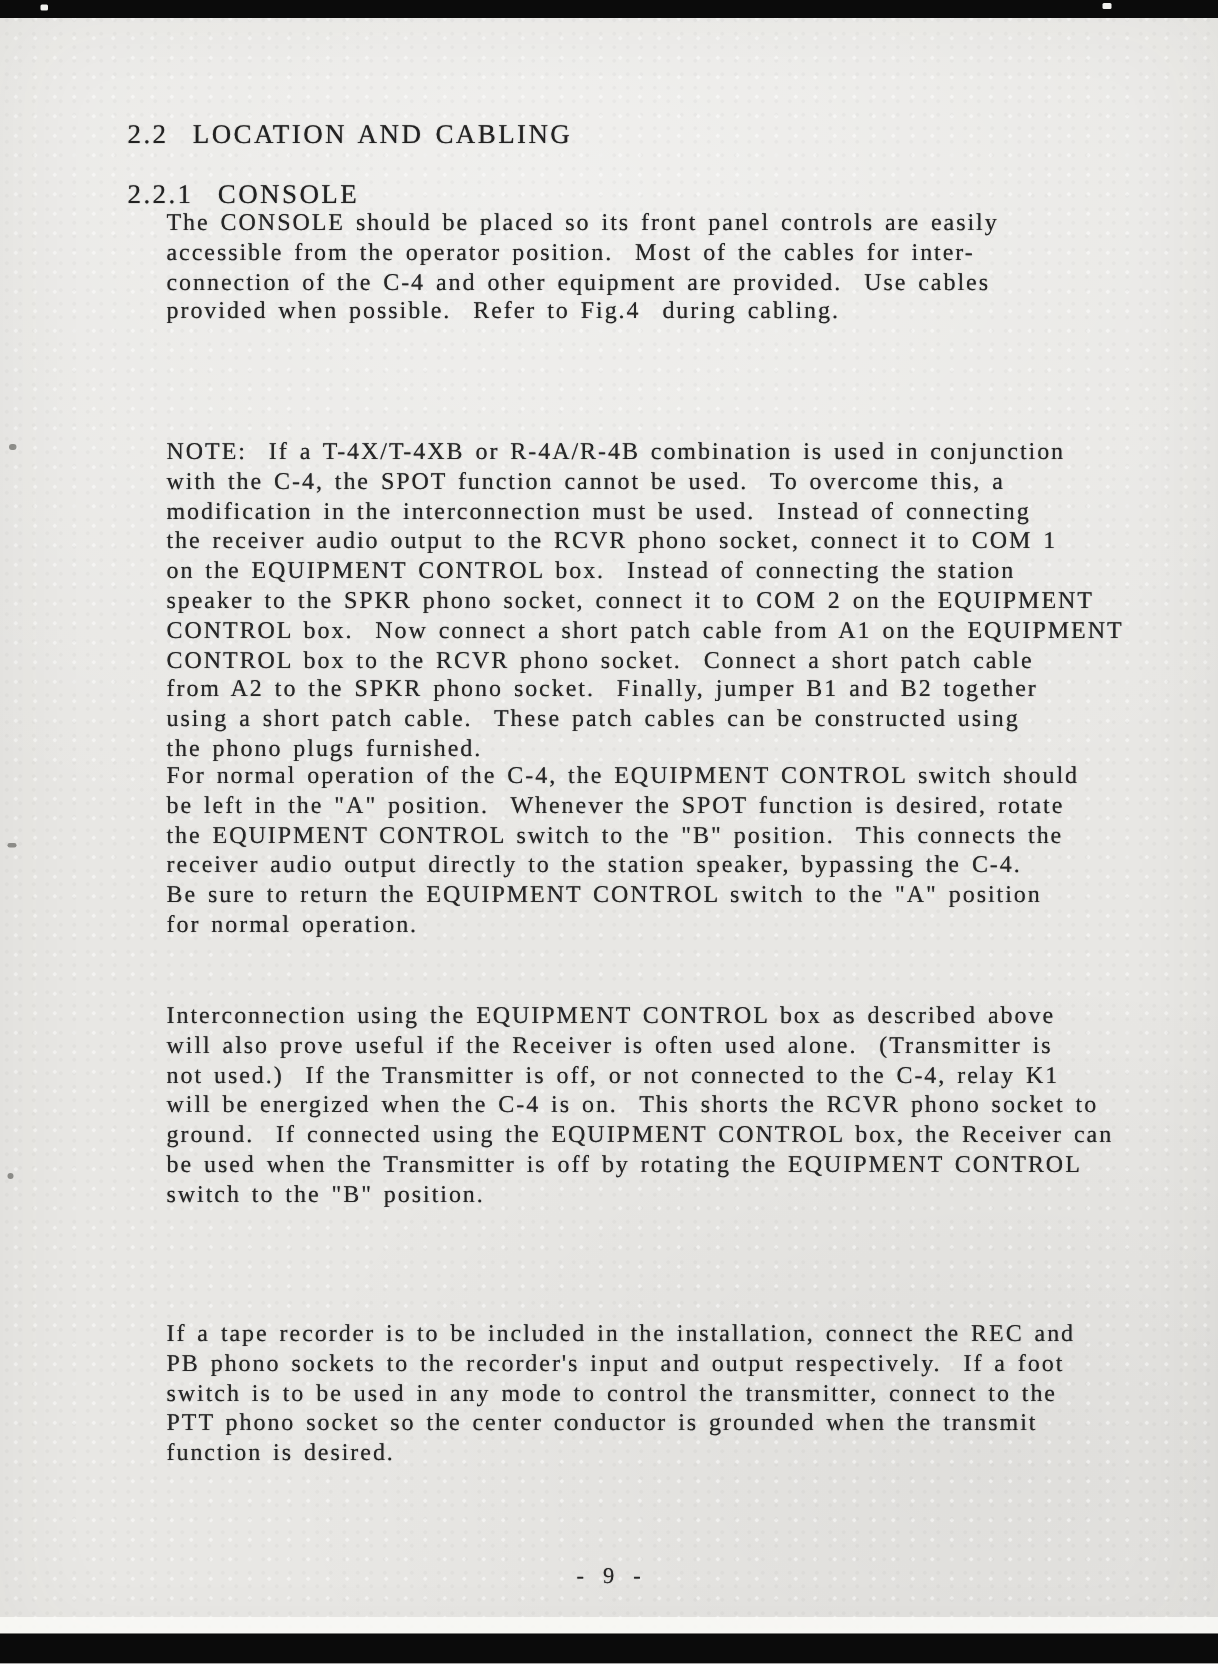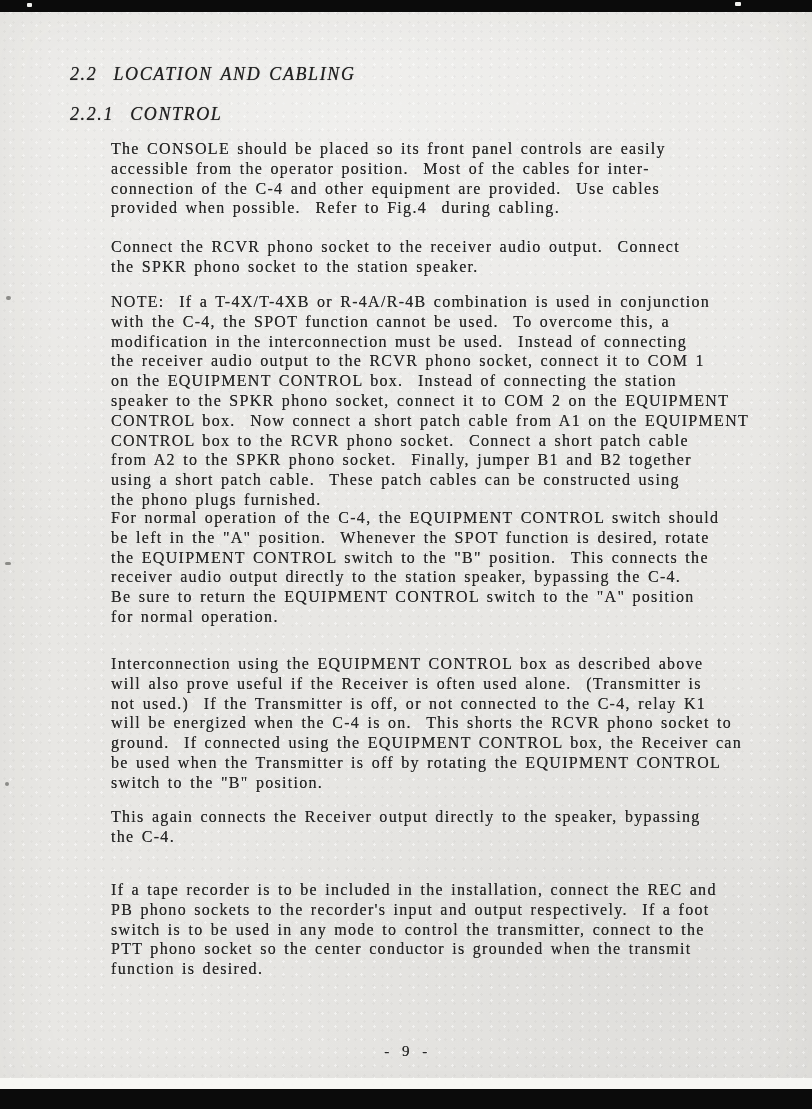--- a/index.html
+++ b/index.html
@@ -52,50 +52,49 @@
     background: #5c5c58;
     opacity: 0.65;
     border-radius: 2px;
   }
   .artifact.a1 { left: 6px; top: 296px; width: 5px; height: 4px; }
   .artifact.a2 { left: 5px; top: 562px; width: 6px; height: 3px; }
   .artifact.a3 { left: 5px; top: 782px; width: 4px; height: 4px; }
   .h1, .h2 {
     position: absolute;
     left: 70px;
-    margin: 0;
+    margin: 15px;
     font-size: 18px;
     line-height: 22px;
     font-weight: normal;
     letter-spacing: 1.6px;
     word-spacing: 2px;
     white-space: pre-wrap;
     color: #222;
     text-shadow: 0 0 0.7px rgba(30,30,30,0.75);
-    font-style: italic;
   }
   .h1 { top: 63px; }
   .h2 { top: 103px; }
   .para {
     position: absolute;
     left: 111px;
     width: 700px;
     margin: 0;
     font-size: 16px;
     line-height: 19.8px;
     letter-spacing: 1.3px;
     word-spacing: 2px;
     white-space: pre-wrap;
     text-shadow: 0 0 0.6px rgba(35,35,35,0.7);
   }
   .para.p1 { top: 139px; }
   .para.p2 { top: 237px; }
   .para.p3 { top: 292px; }
   .para.p4 { top: 508px; }
-  .para.p5 { top: 654px; }
+  .para.p5 { top: 668px; }
   .para.p6 { top: 807px; }
   .para.p7 { top: 880px; }
   .note-label {
     text-underline-offset: 3px;
     text-decoration-thickness: 1.5px;
   }
   .page-number {
     position: absolute;
     left: 372px;
     top: 1043px;
@@ -112,29 +111,27 @@
 <body>
 
 <div class="page">
 
   <div class="scan-bar top">
     <span class="speck s1"></span>
     <span class="speck s2"></span>
   </div>
 
   <h1 class="h1">2.2  LOCATION AND CABLING</h1>
-  <h2 class="h2">2.2.1  CONTROL</h2>
+  <h2 class="h2">2.2.1  CONSOLE</h2>
 
   <div class="para p1">The CONSOLE should be placed so its front panel controls are easily
 accessible from the operator position.  Most of the cables for inter-
 connection of the C-4 and other equipment are provided.  Use cables
 provided when possible.  Refer to Fig.4  during cabling.</div>
 
-  <div class="para p2">Connect the RCVR phono socket to the receiver audio output.  Connect
-the SPKR phono socket to the station speaker.</div>
 
   <div class="para p3"><span class="note-label">NOTE:</span><span>  If a T-4X/T-4XB or R-4A/R-4B combination is used in conjunction
 with the C-4, the SPOT function cannot be used.  To overcome this, a
 modification in the interconnection must be used.  Instead of connecting
 the receiver audio output to the RCVR phono socket, connect it to COM 1
 on the EQUIPMENT CONTROL box.  Instead of connecting the station
 speaker to the SPKR phono socket, connect it to COM 2 on the EQUIPMENT
 CONTROL box.  Now connect a short patch cable from A1 on the EQUIPMENT
 CONTROL box to the RCVR phono socket.  Connect a short patch cable
 from A2 to the SPKR phono socket.  Finally, jumper B1 and B2 together
@@ -149,22 +146,20 @@
 for normal operation.</div>
 
   <div class="para p5">Interconnection using the EQUIPMENT CONTROL box as described above
 will also prove useful if the Receiver is often used alone.  (Transmitter is
 not used.)  If the Transmitter is off, or not connected to the C-4, relay K1
 will be energized when the C-4 is on.  This shorts the RCVR phono socket to
 ground.  If connected using the EQUIPMENT CONTROL box, the Receiver can
 be used when the Transmitter is off by rotating the EQUIPMENT CONTROL
 switch to the "B" position.</div>
 
-  <div class="para p6">This again connects the Receiver output directly to the speaker, bypassing
-the C-4.</div>
 
   <div class="para p7">If a tape recorder is to be included in the installation, connect the REC and
 PB phono sockets to the recorder's input and output respectively.  If a foot
 switch is to be used in any mode to control the transmitter, connect to the
 PTT phono socket so the center conductor is grounded when the transmit
 function is desired.</div>
 
   <div class="page-number">- 9 -</div>
 
   <i class="artifact a1"></i>

